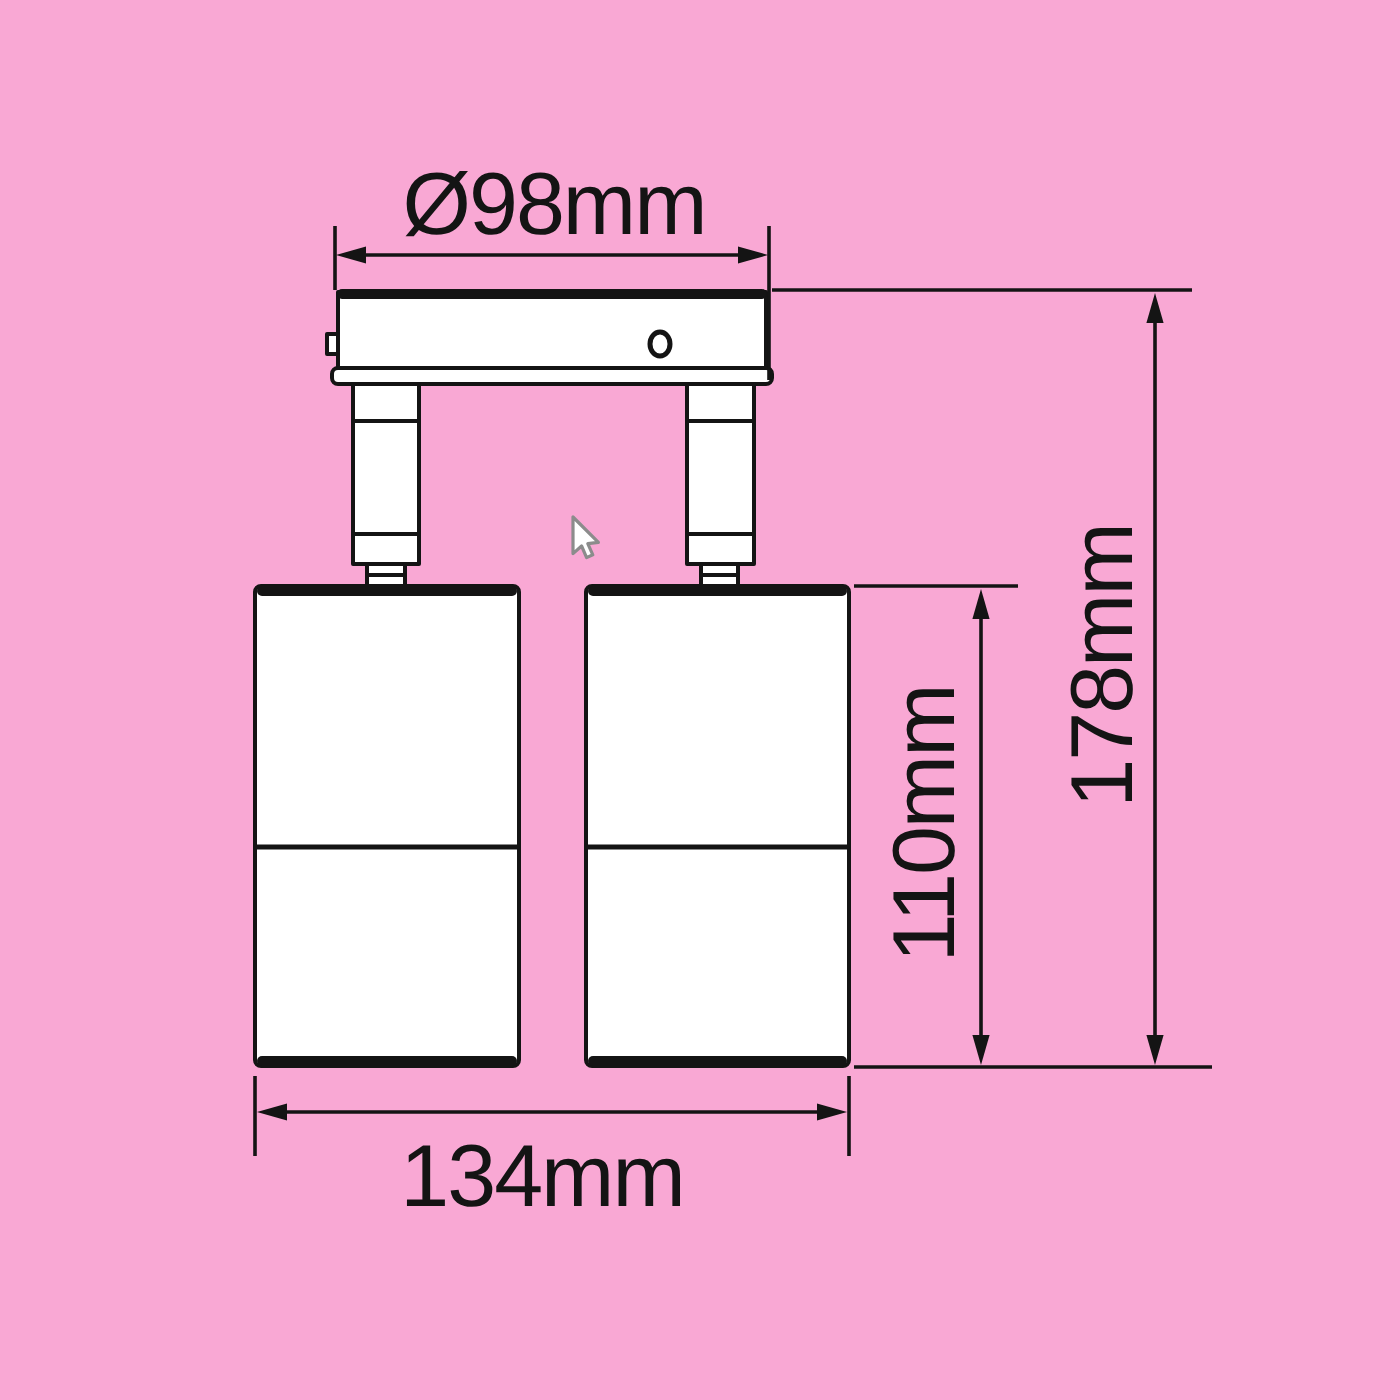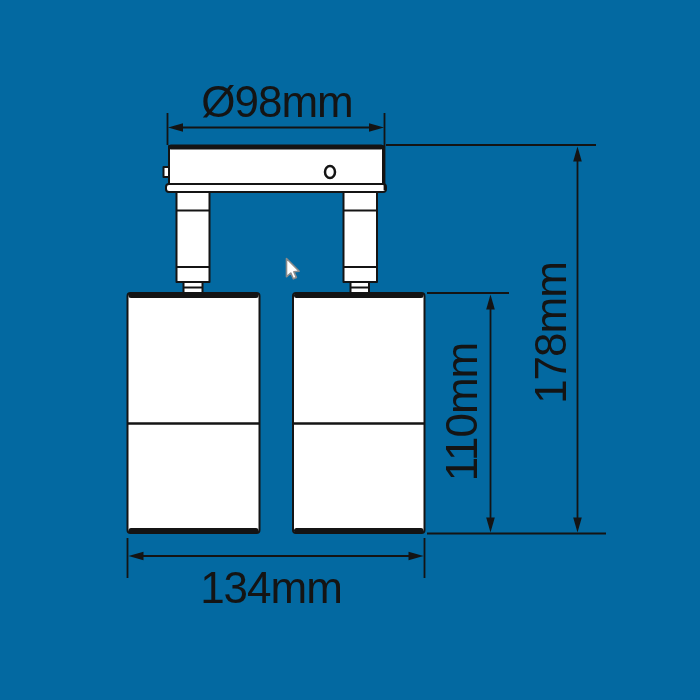--- a/index.html
+++ b/index.html
@@ -4,21 +4,21 @@
 <style>
   html, body {
     margin: 0;
     padding: 0;
     background: #ffffff;
   }
   #stage {
     position: relative;
     width: 700px;
     height: 700px;
-    background: #0369a1;
+    background: #f9a8d4;
     overflow: hidden;
   }
   svg {
     display: block;
   }
   .dim-label {
     font-family: "Liberation Sans", "DejaVu Sans", sans-serif;
     font-size: 44px;
     letter-spacing: -1px;
     stroke: none;

